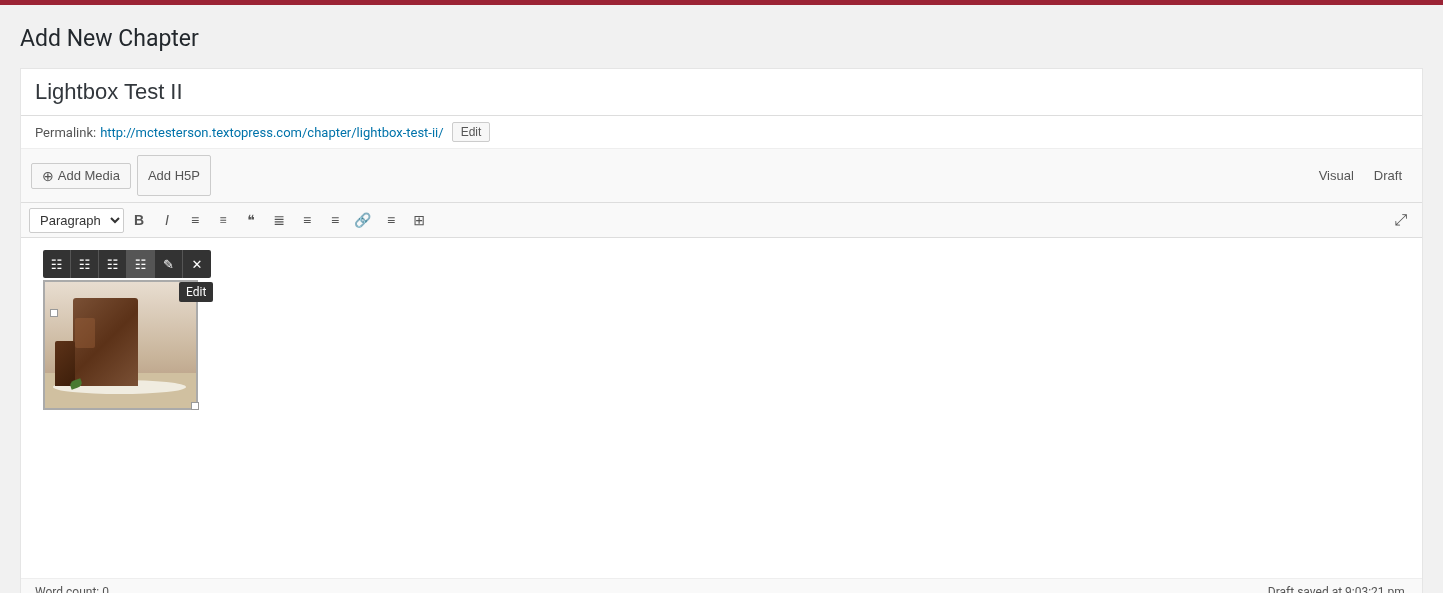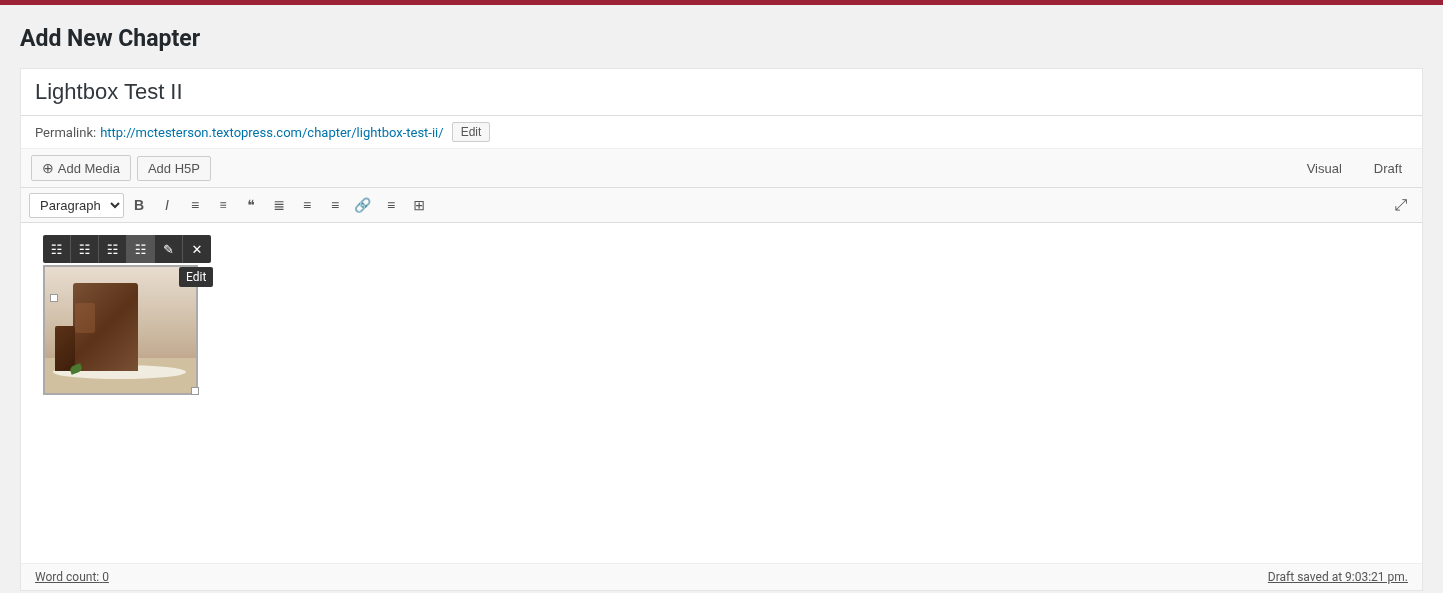--- a/index.html
+++ b/index.html
@@ -15,21 +15,21 @@
       height: 5px;
       width: 100%;
     }
 
     .page-wrapper {
       padding: 20px 20px 0 20px;
     }
 
     .page-title {
       font-size: 23px;
-      font-weight: 700;
+      font-weight: 400;
       color: #23282d;
       margin-bottom: 16px;
     }
 
     .editor-container {
       background: #fff;
       border: 1px solid #e5e5e5;
       margin-bottom: 16px;
     }
 
@@ -84,38 +84,38 @@
 
     .toolbar-left {
       display: flex;
       align-items: center;
       gap: 6px;
     }
 
     .toolbar-right {
       display: flex;
       align-items: flex-end;
-      gap: 12px;
+      gap: 0;
     }
 
     .add-media-btn {
       display: flex;
       align-items: center;
       gap: 4px;
       padding: 4px 10px;
       background: #f7f7f7;
       border: 1px solid #ccc;
       border-radius: 2px;
       cursor: pointer;
       font-size: 13px;
       color: #555;
     }
 
     .add-h5p-btn {
-      padding: 4px 10px;
+      padding: 12px 10px;
       background: #f7f7f7;
       border: 1px solid #ccc;
       border-radius: 2px;
       cursor: pointer;
       font-size: 13px;
       color: #555;
     }
 
     .view-tab {
       padding: 4px 10px;

